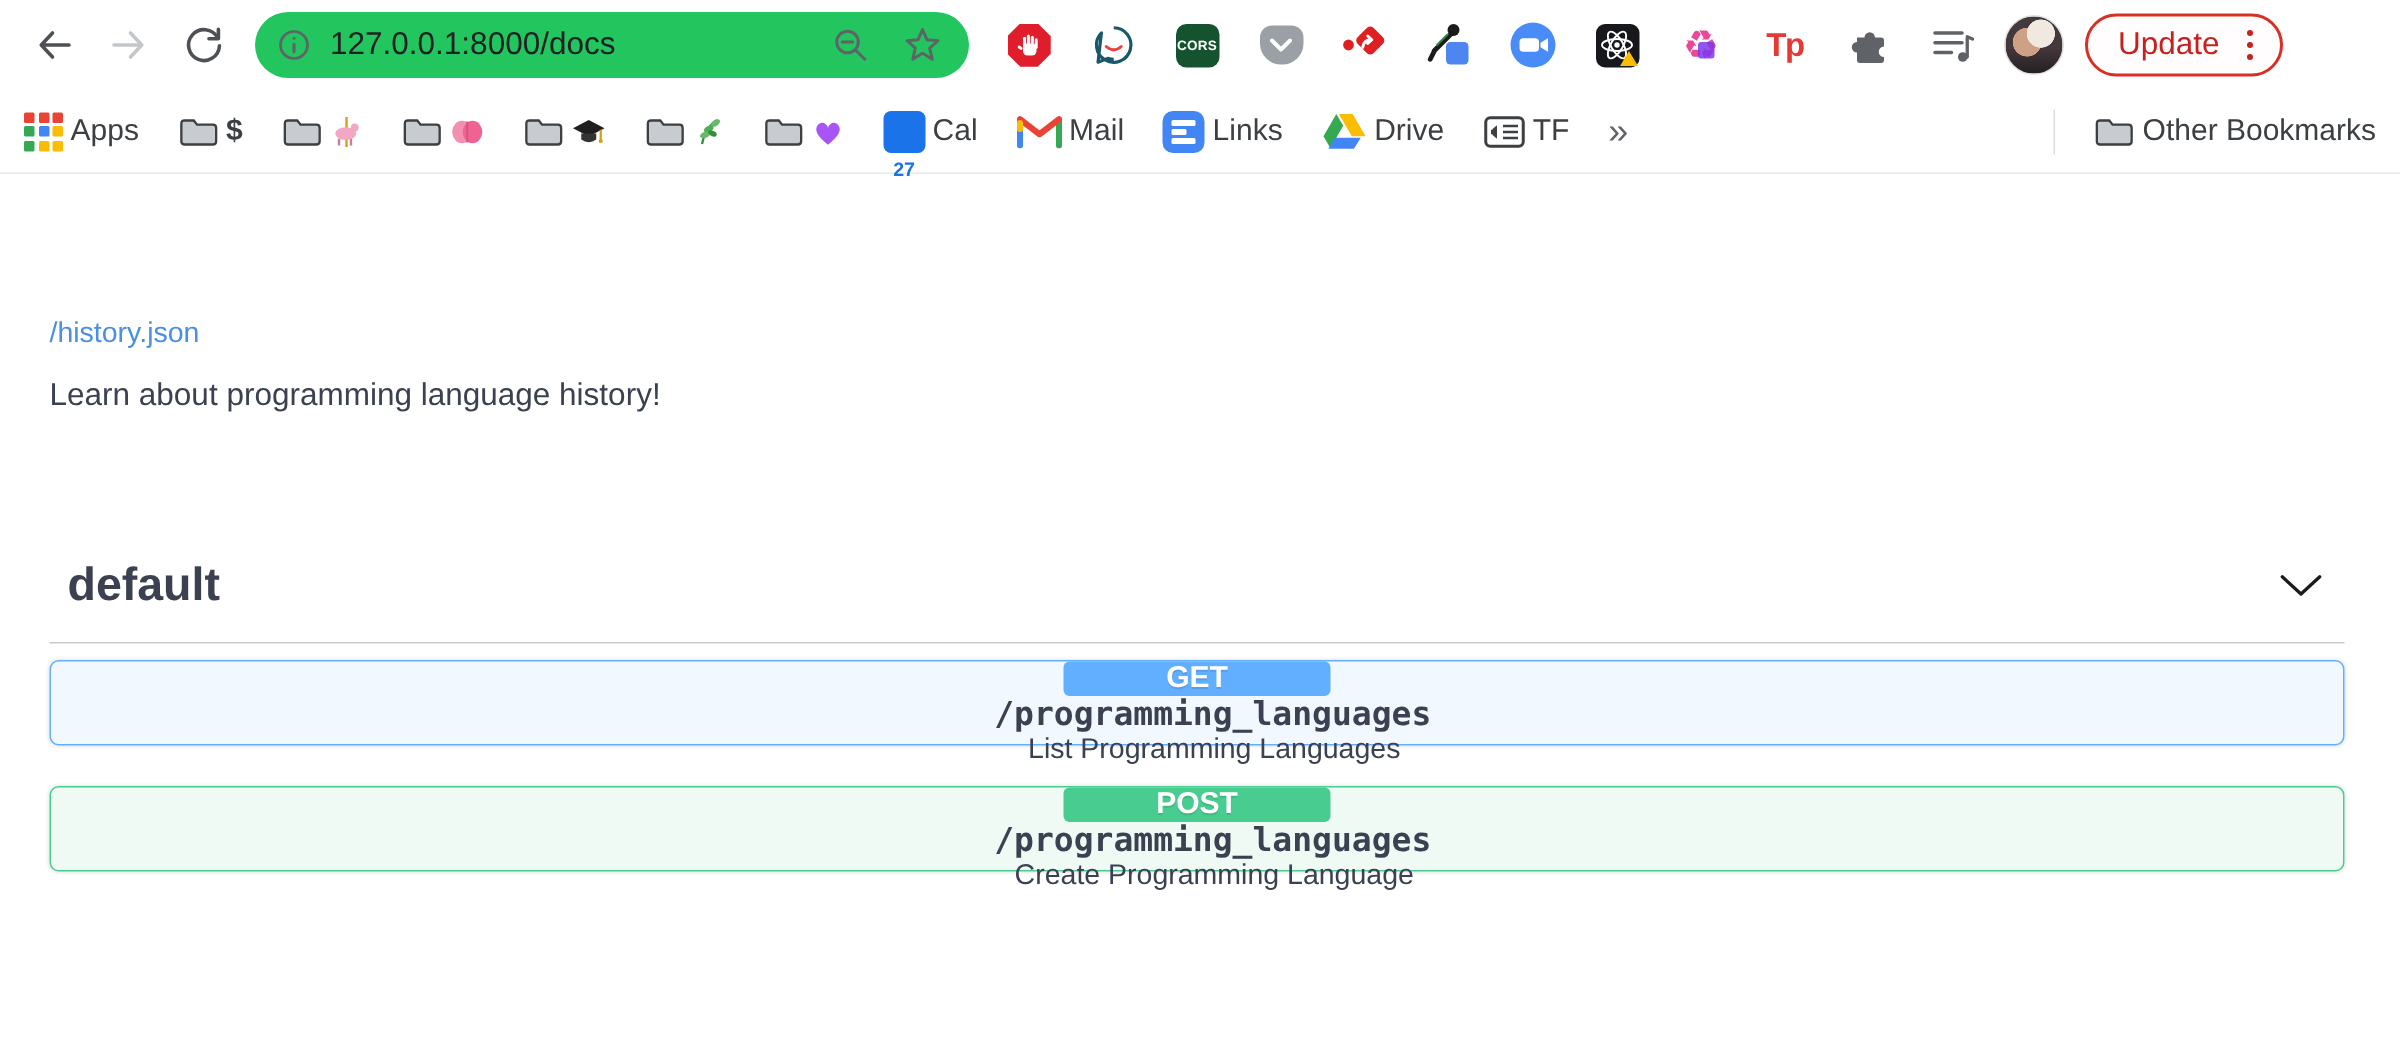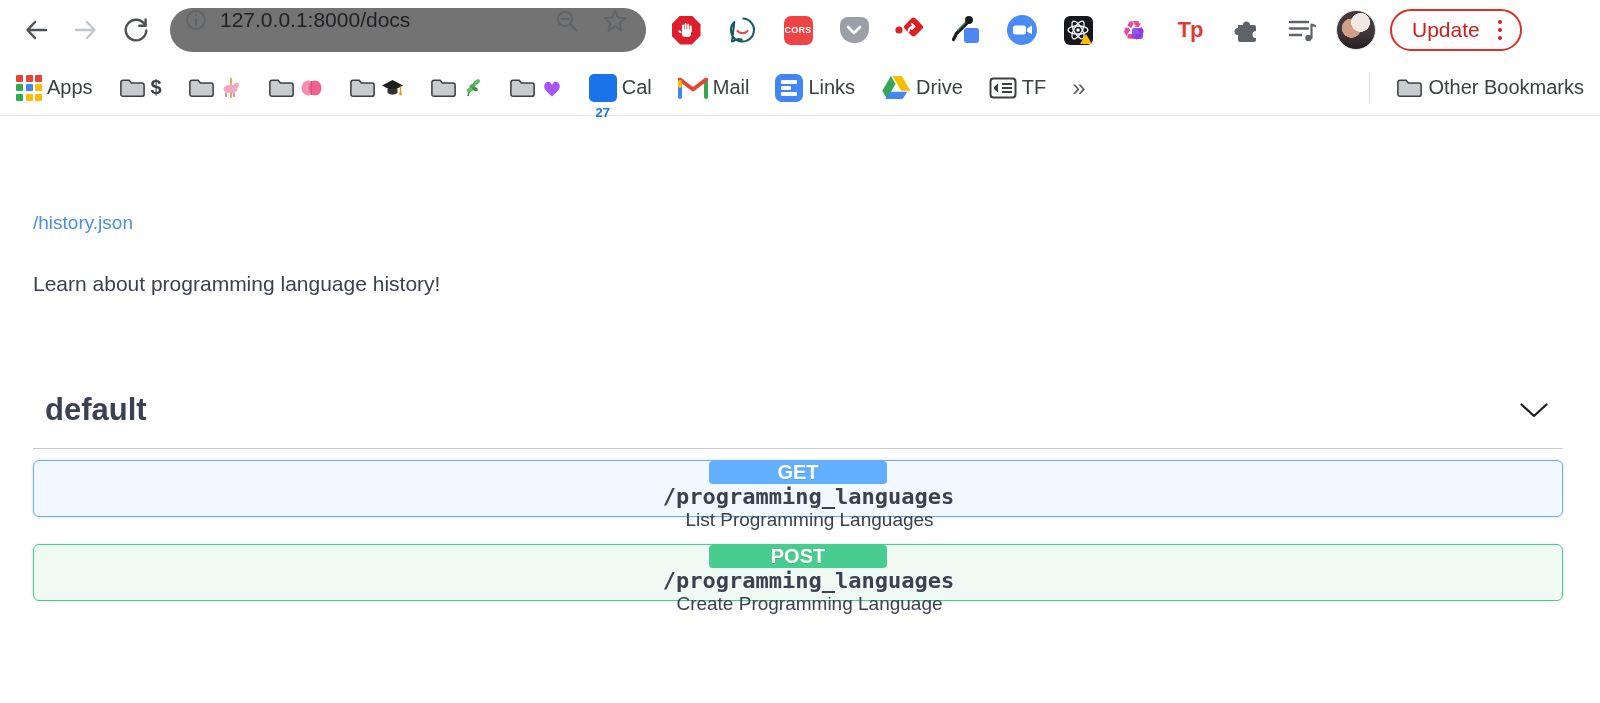--- a/index.html
+++ b/index.html
@@ -3,30 +3,30 @@
 <meta charset="utf-8">
 <style>
   * { box-sizing: border-box; margin: 0; padding: 0; }
   html,body { width:1600px; height:703px; overflow:hidden; background:#fff;
     font-family:"Liberation Sans", sans-serif; }
 
   
   .toolbar { height:60px; display:flex; align-items:center; padding:0 14px; background:#fff; }
   .nav-btn { width:44px; height:44px; display:flex; align-items:center; justify-content:center;
     border:none; background:transparent; margin-right:6px; cursor:pointer; }
-  .addr-pill { width:476px; height:44px; border-radius:22px; background:#737373;
-    display:flex; align-items:flex-start; padding:0 14px; margin-left:6px; }
+  .addr-pill { width:476px; height:44px; border-radius:22px; background:#22c55e;
+    display:flex; align-items:center; padding:0 14px; margin-left:6px; }
   .addr-url { font-size:21px; color:#202124; margin-left:12px; flex:1; white-space:nowrap; }
   .addr-icons { display:flex; align-items:center; gap:22px; margin-right:4px; }
   .ext-row { display:flex; align-items:center; gap:24px; margin-left:24px; }
   .ext { width:32px; height:32px; display:flex; align-items:center; justify-content:center; cursor:pointer; position:relative; }
   .octagon { width:29px; height:29px; background:#e01e2b;
     clip-path:polygon(30% 0,70% 0,100% 30%,100% 70%,70% 100%,30% 100%,0 70%,0 30%);
     display:flex; align-items:center; justify-content:center; }
-  .cors-box { width:29px; height:29px; background:#ef4444; border-radius:7px; color:#fff;
+  .cors-box { width:29px; height:29px; background:#14532d; border-radius:7px; color:#fff;
     font-weight:800; font-size:9px; display:flex; align-items:center; justify-content:center; letter-spacing:.2px; }
   .pocket-box { width:29px; height:26px; background:#9aa0a6; border-radius:8px 8px 14px 14px;
     display:flex; align-items:center; justify-content:center; }
   .react-box { width:29px; height:29px; background:#16181d; border-radius:6px; position:relative;
     display:flex; align-items:center; justify-content:center; }
   .warn-tri { position:absolute; right:1px; bottom:1px; width:0; height:0;
     border-left:6px solid transparent; border-right:6px solid transparent; border-bottom:10px solid #fbbc04; }
   .recycle-glyph { font-family:"DejaVu Sans", sans-serif; font-size:27px; color:#ec4899; line-height:1; position:relative; }
   .recycle-core { position:absolute; left:10px; top:11px; width:11px; height:11px; background:#7c3aed; opacity:.85; border-radius:2px; }
   .tp-glyph { color:#e53935; font-weight:800; font-size:22px; letter-spacing:-1px; }
@@ -59,21 +59,21 @@
 
   
   .content { padding:86px 37px 0 33px; }
   .title-row { display:flex; align-items:flex-start; gap:14px; }
   .api-title { font-size:53px; font-weight:700; color:var(--text,#3b4151); letter-spacing:-.5px; line-height:1.15; }
   .badges { display:flex; gap:11px; margin-top:2px; }
   .badge { color:#fff; font-size:17px; font-weight:700; padding:8px 13px; border-radius:19px; line-height:1; }
   .badge.version { background:var(--version_badge_bg,#7d8492); }
   .badge.oas { background:var(--oas_badge_bg,#89bf04); }
   .spec-link { display:inline-block; margin-top:10px; font-size:19px; color:var(--link,#4990e2); text-decoration:none; cursor:pointer; }
-  .description { margin-top:38px; font-size:21px; color:var(--text,#3b4151); }
+  .description { margin-top:18px; font-size:21px; color:var(--text,#3b4151); }
   .tag-header { margin-top:96px; display:flex; align-items:center; justify-content:space-between;
     padding:0 14px 20px 12px; border-bottom:1px solid rgba(59,65,81,.28); cursor:pointer; }
   .tag-name { font-size:31px; font-weight:700; color:var(--text,#3b4151); }
   .opblock { margin-top:11px; height:57px; border-radius:6px; display:flex; align-items:center;
     padding:0 10px; box-shadow:0 0 3px rgba(0,0,0,.15); cursor:pointer; }
   .opblock.get  { background:rgba(97,175,254,.09);  border:1px solid var(--get,#61affe);flex-direction:column; }
   .opblock.post { background:rgba(73,204,144,.09);  border:1px solid var(--post,#49cc90); margin-top:27px;flex-direction:column; }
   .method-badge { width:178px; height:45px; border-radius:4px; border:none; color:#fff;
     font-size:20px; font-weight:700; font-family:"Liberation Sans",sans-serif;
     text-shadow:0 1px 0 rgba(0,0,0,.1); cursor:pointer; }

